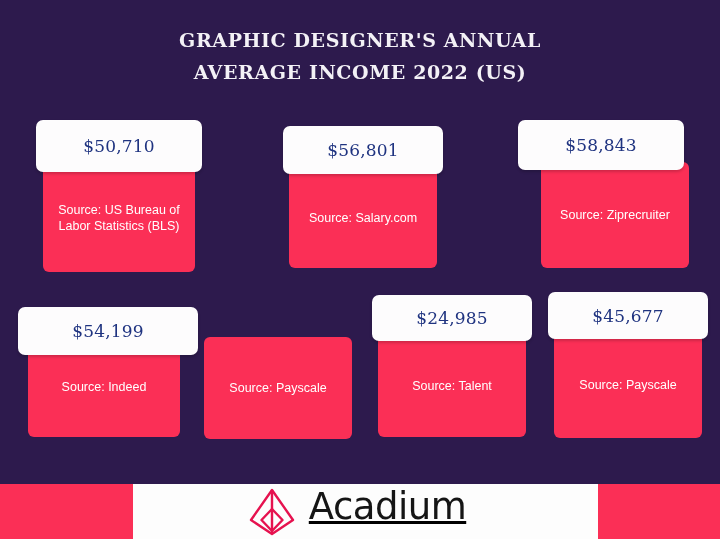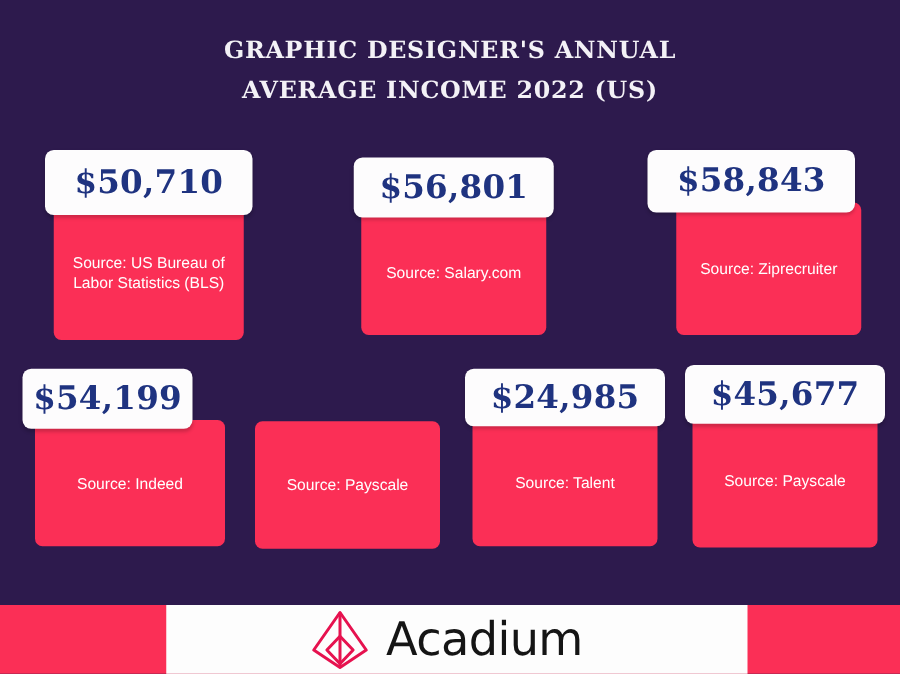--- a/index.html
+++ b/index.html
@@ -49,22 +49,22 @@
     background: #fdfcfd;
     border-radius: 7px;
     display: flex;
     align-items: center;
     justify-content: center;
     box-shadow: 0 2px 3px rgba(0,0,0,0.18);
     z-index: 2;
   }
   .card-value {
     font-family: "DejaVu Serif", "Liberation Serif", serif;
-    font-weight: bold;
-    font-size: 26px;
+    font-weight: normal;
+    font-size: 17px;
     color: #1f3380;
     letter-spacing: 0.2px;
     white-space: nowrap;
   }
   .card-body {
     position: absolute;
     background: #fb2f56;
     border-radius: 6px;
     display: flex;
     align-items: center;
@@ -95,23 +95,23 @@
     top: 0;
     width: 465px;
     height: 55px;
     background: #fdfdfd;
     display: flex;
     align-items: center;
     justify-content: center;
   }
   .logo-row {
     display: flex;
-    align-items: center;
     gap: 14px;
     transform: translateX(-8px);
+    text-decoration: underline;
   }
   .logo-mark {
     width: 46px;
     height: 48px;
     display: block;
   }
   .logo-word {
     font-family: "DejaVu Sans", "Liberation Sans", sans-serif;
     font-size: 37px;
     font-weight: 500;
@@ -151,21 +151,21 @@
   <div class="card" style="left:518px; top:120px; width:166px; height:148px;">
     <div class="card-head" style="width:166px; height:50px;">
       <span class="card-value">$58,843</span>
     </div>
     <div class="card-body" style="left:23px; top:42px; width:148px; height:106px;">
       <span class="card-source">Source: Ziprecruiter</span>
     </div>
   </div>
 
   <div class="card" style="left:18px; top:295px; width:172px; height:142px;">
-    <div class="card-head" style="width:136px; height:48px;">
+    <div class="card-head" style="width:180px; height:48px;margin-top:12px;">
       <span class="card-value">$54,199</span>
     </div>
     <div class="card-body" style="left:10px; top:41px; width:152px; height:101px;">
       <span class="card-source">Source: Indeed</span>
     </div>
   </div>
 
   <div class="card" style="left:198px; top:299px; width:160px; height:140px;">
     <div class="card-body" style="left:6px; top:38px; width:148px; height:102px;">
       <span class="card-source">Source: Payscale</span>

